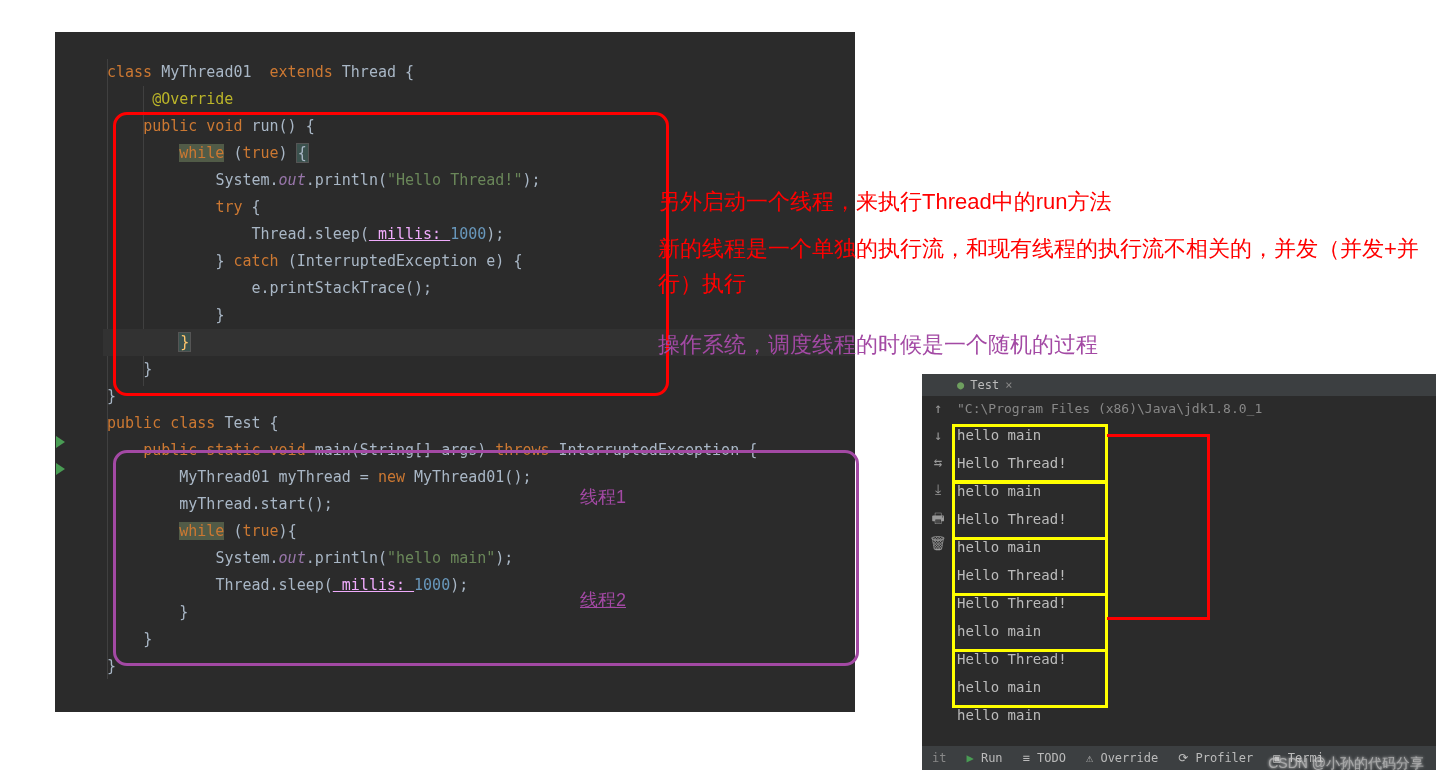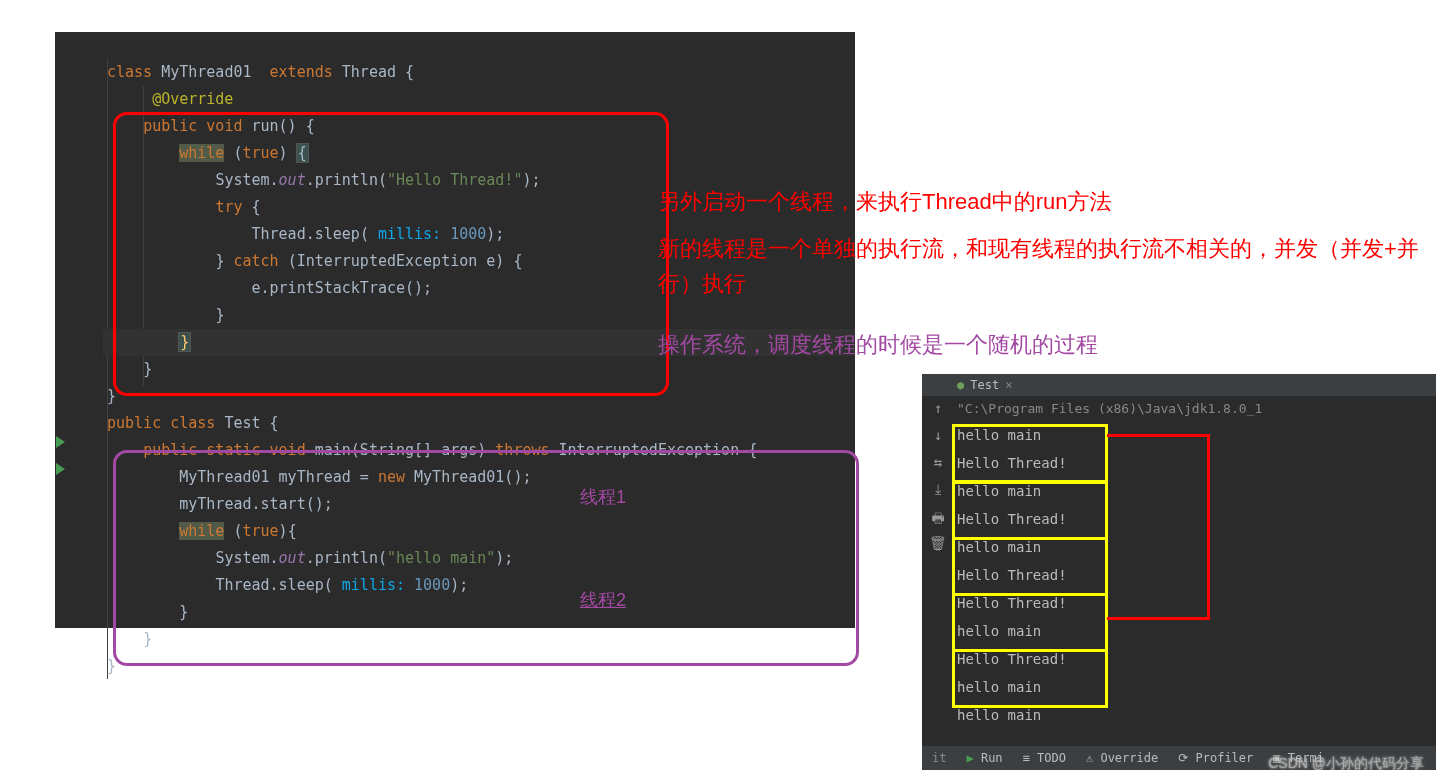--- a/index.html
+++ b/index.html
@@ -10,21 +10,21 @@
     width: 1436px;
     height: 781px;
     position: relative;
     overflow: hidden;
   }
   .editor-panel {
     position: absolute;
     left: 55px;
     top: 32px;
     width: 800px;
-    height: 596px;
+    height: 680px;
     background: #2b2b2b;
     box-sizing: border-box;
   }
   .run-arrow {
     position: absolute;
     left: 1px;
     width: 0; height: 0;
     border-top: 6px solid transparent;
     border-bottom: 6px solid transparent;
     border-left: 9px solid #499c54;
@@ -40,21 +40,21 @@
   }
   .code-line {
     height: 27px;
     white-space: pre;
     padding-left: 4px;
     position: relative;
   }
   .kw { color: #cc7832; }
   .str { color: #6a8759; }
   .ann { color: #bbb529; padding-left: 9px; }
-  .param-hint { color: #0ea5e9; font-style: normal; }
+  .param-hint { color: #f0abfc; font-style: normal; text-decoration: underline; }
   .field-static { color: #9876aa; font-style: italic; }
   .method-italic { }
   .hl-while { background: #515b47; }
   .caret-line { background: #323232; }
   .brace-match { background: #3b514d; border:1px solid #555; padding:0 1px; margin:-1px;}
   .structure-guide {
     position: absolute;
     width: 1px;
     background: #404040;
   }

